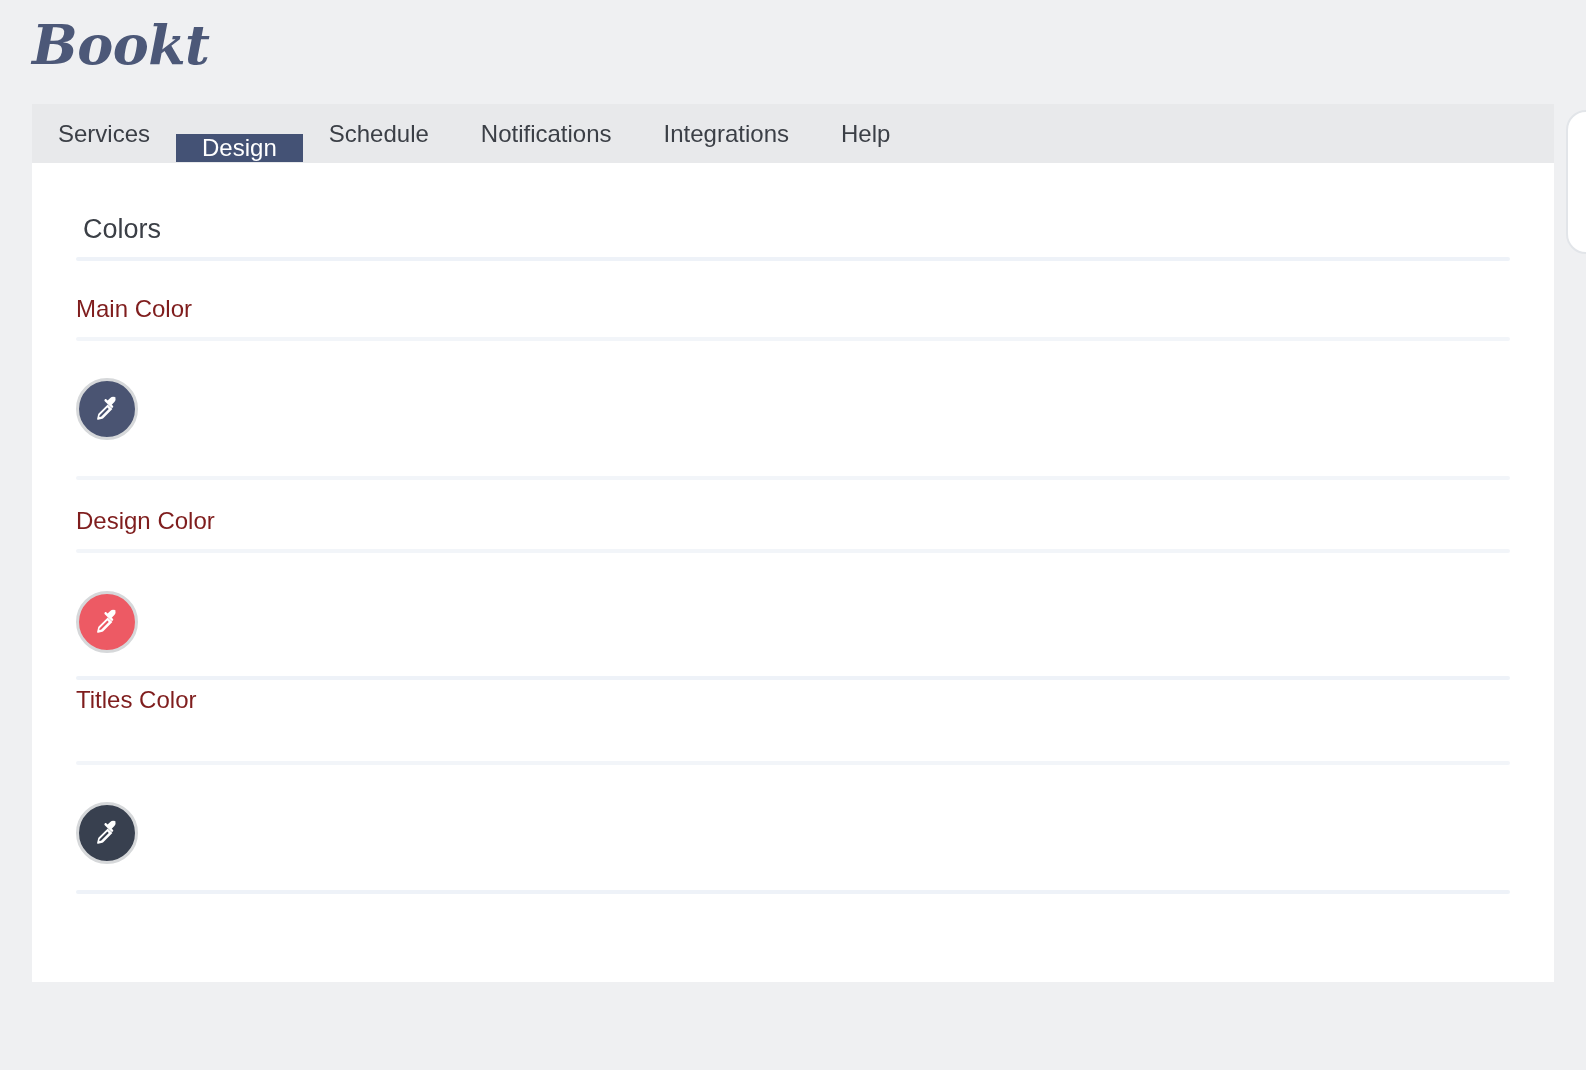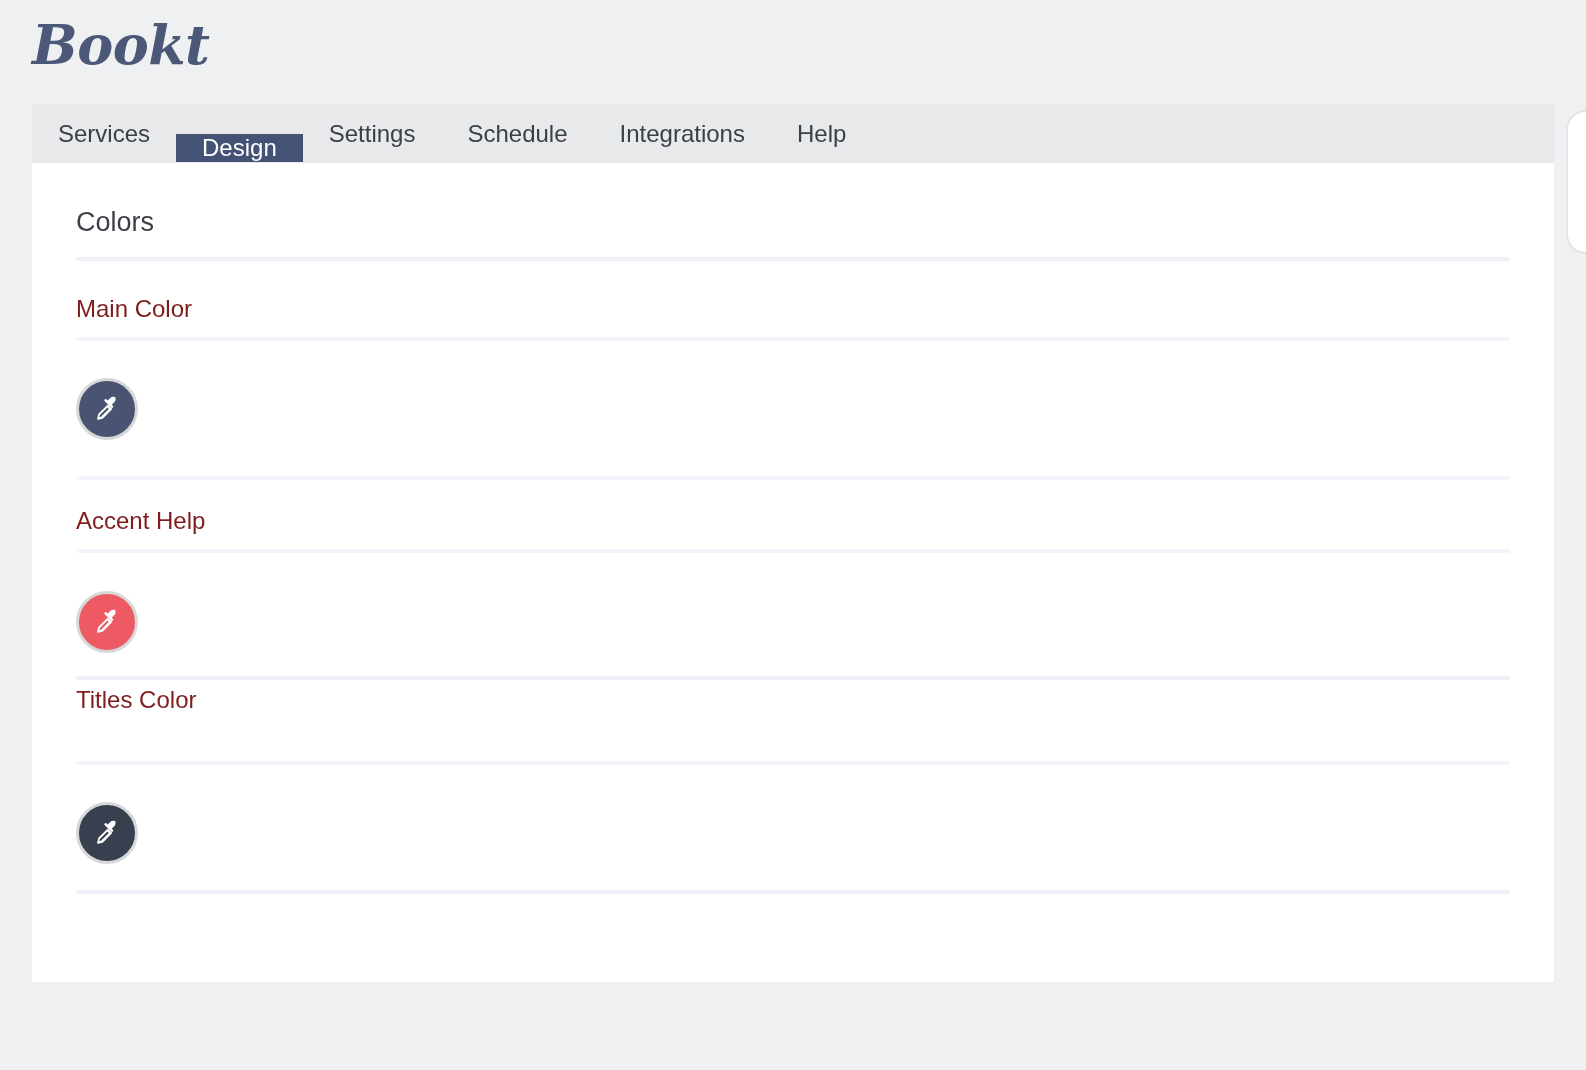--- a/index.html
+++ b/index.html
@@ -65,21 +65,21 @@
     height: 819px;
     background: #ffffff;
   }
 
   .section-heading {
     position: absolute;
     left: 44px;
     font-size: 27px;
     color: #3b3f46;
     font-weight: normal;
-    margin: 0;
+    margin: 7px;
   }
   .field-label {
     position: absolute;
     left: 44px;
     font-size: 24px;
     color: #7f1d1d;
   }
   .divider {
     position: absolute;
     left: 44px;
@@ -139,24 +139,24 @@
 <div id="brand-logo" style="color: rgb(76, 88, 120);">Bookt</div>
 
 <nav id="tab-bar">
   <div class="tab">
     <span>Services</span>
   </div>
   <div class="tab active" style="background: rgb(68, 82, 117); margin-top: 28px;">
     <span>Design</span>
   </div>
   <div class="tab">
-    <span>Settings</span>
-  </div>
-  <div class="tab">
     <span>Schedule</span>
+  </div>
+  <div class="tab">
+    <span>Notifications</span>
   </div>
   <div class="tab">
     <span>Integrations</span>
   </div>
   <div class="tab">
     <span>Help</span>
   </div>
 </nav>
 
 <main id="content-card">
@@ -170,21 +170,21 @@
   <div class="color-swatch" style="top: 215px; background: rgb(74, 84, 114);" id="swatch-main">
     <svg viewBox="0 0 24 24">
       <g fill="#ffffff">
         <path d="M19.2 3.1c-1.3-1.3-3.3-1.3-4.6 0l-2.1 2.1-0.9-0.9c-0.4-0.4-1-0.4-1.4 0s-0.4 1 0 1.4l5.1 5.1c0.4 0.4 1 0.4 1.4 0s0.4-1 0-1.4l-0.9-0.9 2.1-2.1c1.3-1.3 1.3-3.3 0-4.6z"></path>
         <path d="M12.6 8.3l-7.3 7.3c-0.2 0.2-0.3 0.4-0.4 0.7l-0.8 3.4c-0.1 0.5 0.3 0.9 0.8 0.8l3.4-0.8c0.3-0.1 0.5-0.2 0.7-0.4l7.3-7.3-3.7-3.7zM7.2 18.1l-1.4 0.3 0.3-1.4 6.2-6.2 1.1 1.1-6.2 6.2z"></path>
       </g>
     </svg>
   </div>
   <div class="divider short" style="top:313px;"></div>
 
-  <div class="field-label" style="top:344px;">Accent Help</div>
+  <div class="field-label" style="top:344px;">Design Color</div>
   <div class="divider short" style="top:386px;"></div>
 
   <div class="color-swatch" style="top: 428px; background: rgb(237, 90, 100);" id="swatch-accent">
     <svg viewBox="0 0 24 24">
       <g fill="#ffffff">
         <path d="M19.2 3.1c-1.3-1.3-3.3-1.3-4.6 0l-2.1 2.1-0.9-0.9c-0.4-0.4-1-0.4-1.4 0s-0.4 1 0 1.4l5.1 5.1c0.4 0.4 1 0.4 1.4 0s0.4-1 0-1.4l-0.9-0.9 2.1-2.1c1.3-1.3 1.3-3.3 0-4.6z"></path>
         <path d="M12.6 8.3l-7.3 7.3c-0.2 0.2-0.3 0.4-0.4 0.7l-0.8 3.4c-0.1 0.5 0.3 0.9 0.8 0.8l3.4-0.8c0.3-0.1 0.5-0.2 0.7-0.4l7.3-7.3-3.7-3.7zM7.2 18.1l-1.4 0.3 0.3-1.4 6.2-6.2 1.1 1.1-6.2 6.2z"></path>
       </g>
     </svg>
   </div>

